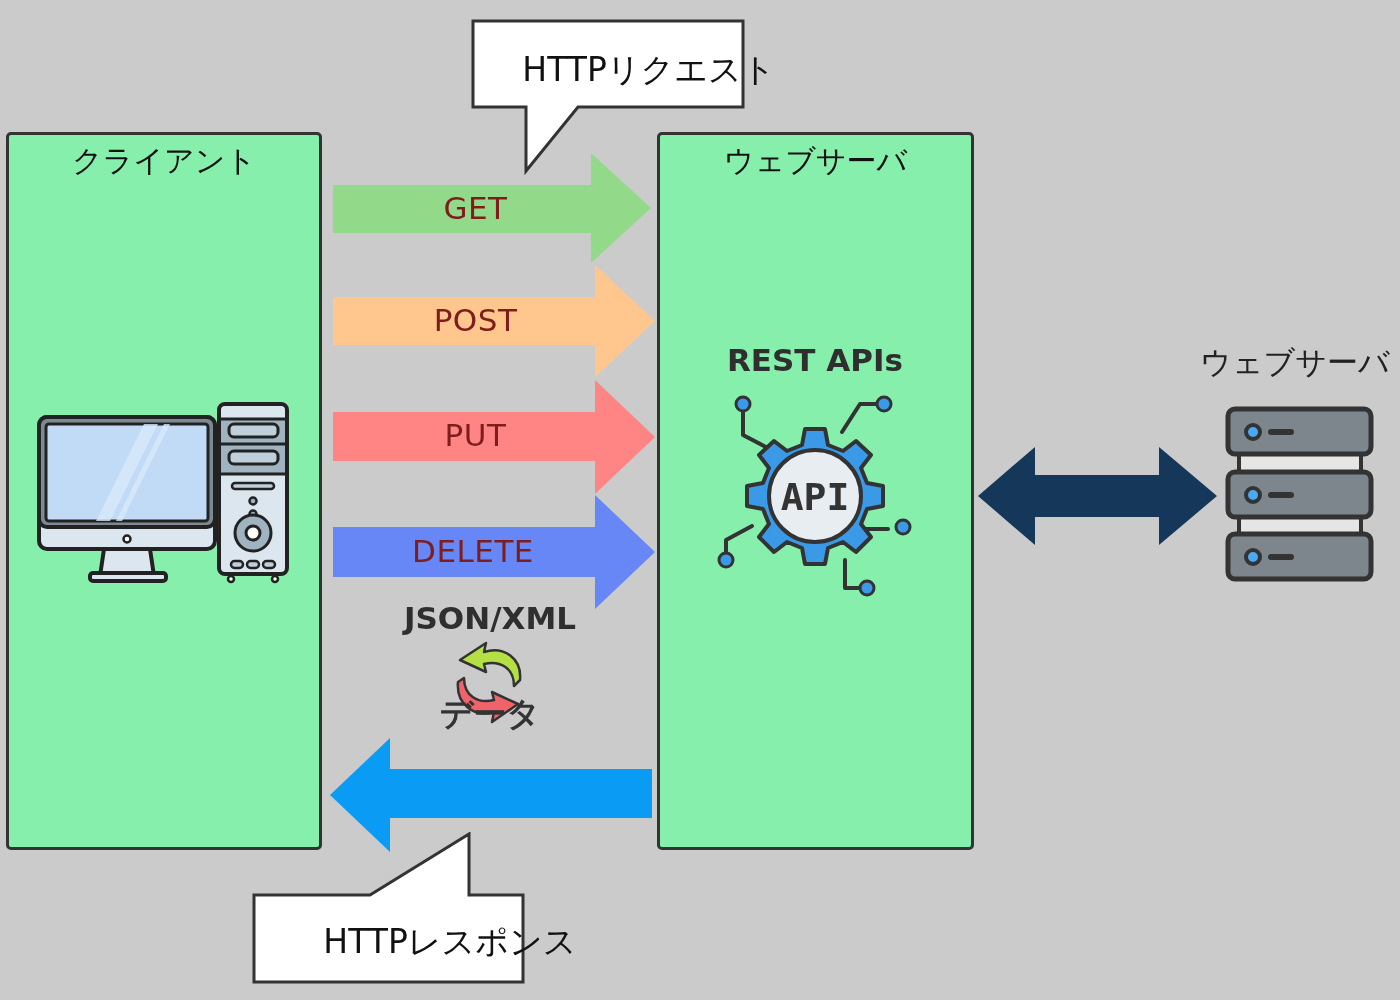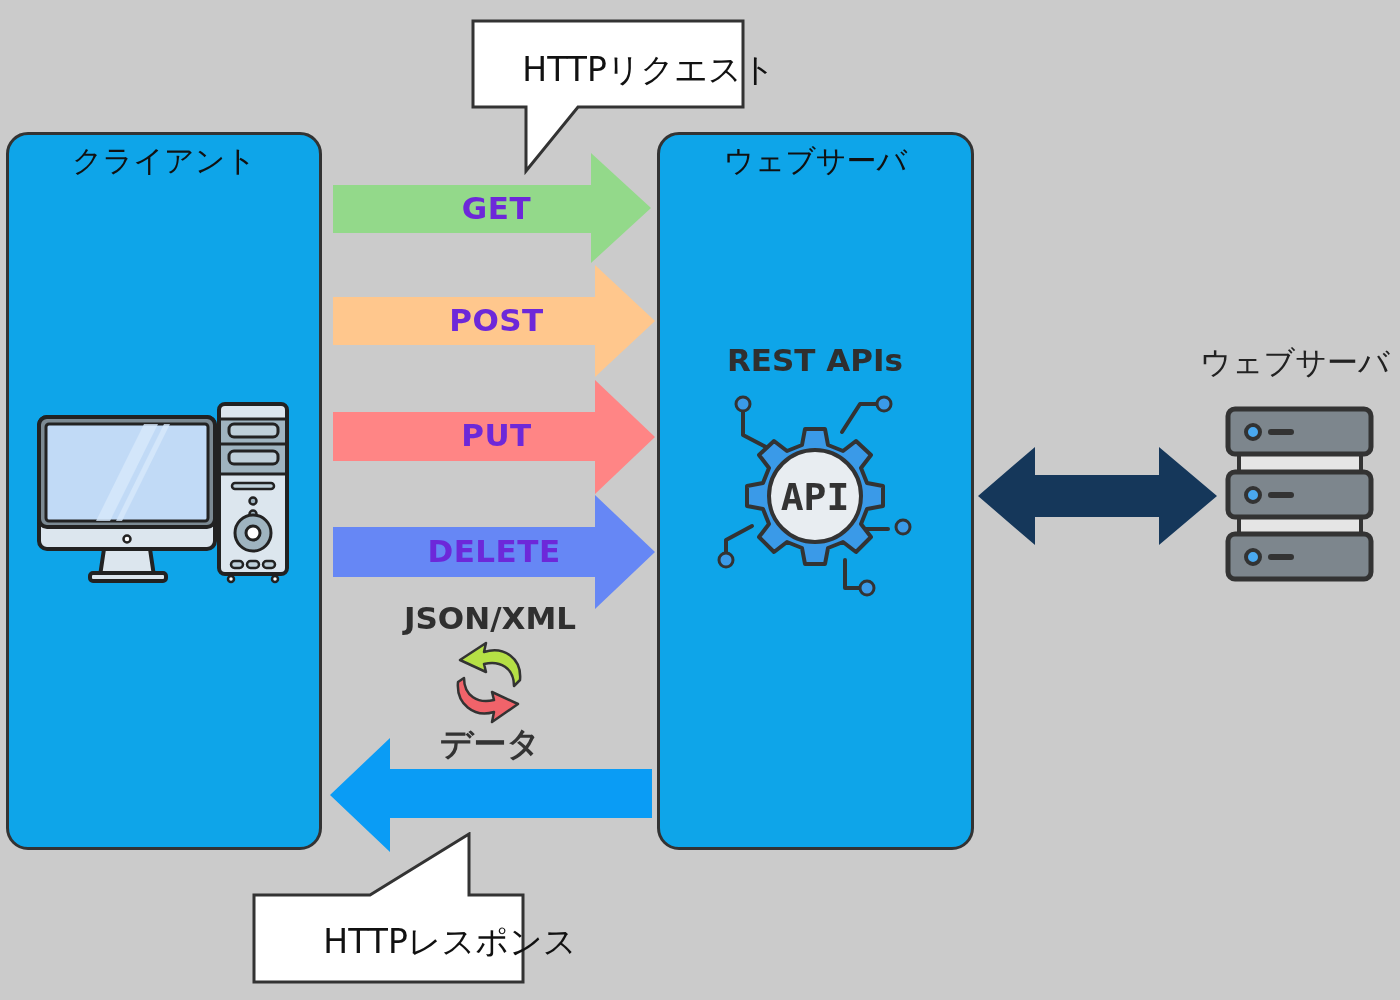--- a/index.html
+++ b/index.html
@@ -2,33 +2,33 @@
 <html><head>
 <meta charset="utf-8">
 <style>
   html, body { margin: 0; padding: 0; }
   body {
     width: 1400px; height: 1000px; position: relative; overflow: hidden;
     background: #cbcbcb;
     font-family: "DejaVu Sans", "Liberation Sans", sans-serif;
   }
   .panel {
-    position: absolute; background: #0ea5e9; border: 3px solid #333;
-    border-radius: 22px; box-sizing: border-box;
+    position: absolute; background: #86efac; border: 3px solid #333;
+    border-radius: 5px; box-sizing: border-box;
   }
   .panel-title {
     position: absolute; left: 0; right: 0; top: 6px; text-align: center;
     font-size: 30px; color: #111;
   }
   #client { left: 6px; top: 132px; width: 316px; height: 718px; }
   #server { left: 657px; top: 132px; width: 317px; height: 718px; }
   .abs { position: absolute; }
   .arrow-label {
-    position: absolute; font-weight: bold; font-size: 31px; color: #6d28d9;
-    text-align: center; letter-spacing: 0.5px; padding-left: 21px;
+    position: absolute; font-weight: normal; font-size: 31px; color: #7f1d1d;
+    text-align: center; letter-spacing: 0.5px;
   }
   .caption-bold { font-weight: bold; color: #2f2f2f; }
   .callout-text {
     position: absolute; font-size: 33px; color: #111; text-align: center; padding-left: 41px;
   }
   .db-label { position: absolute; font-size: 31px; color: #222; }
 </style>
 </head>
 <body>
 
@@ -84,21 +84,21 @@
 <div class="arrow-label" style="left:333px;top:190px;width:285px">GET</div>
 <div class="arrow-label" style="left:333px;top:302px;width:285px">POST</div>
 <div class="arrow-label" style="left:333px;top:417px;width:285px">PUT</div>
 <div class="arrow-label" style="left:333px;top:533px;width:280px">DELETE</div>
 
 <div class="abs caption-bold" style="left:380px;top:600px;width:220px;text-align:center;font-size:31px;">JSON/XML</div>
 <svg class="abs" style="left:448px;top:638px" width="82" height="88" viewBox="0 0 82 88">
   <path d="M72,42 C74,20 56,8 36,14 L38,5 L12,22 L38,34 L36,26 C52,22 66,30 66,48 Z" fill="#b5e045" stroke="#333" stroke-width="2.5" stroke-linejoin="round"></path>
   <path d="M10,44 C8,66 26,80 46,74 L44,84 L70,66 L44,54 L46,62 C30,66 16,58 16,40 Z" fill="#f0636a" stroke="#333" stroke-width="2.5" stroke-linejoin="round"></path>
 </svg>
-<div class="abs" style="left:400px;top:722px;width:180px;text-align:center;font-size:33px;font-weight:bold;color:#333;">データ</div>
+<div class="abs" style="left:400px;top:692px;width:180px;text-align:center;font-size:33px;font-weight:bold;color:#333;">データ</div>
 
 <svg class="abs" style="left:328px;top:738px" width="326" height="115" viewBox="0 0 326 115">
   <polygon id="resp-arrow" points="324,31 62,31 62,0 2,57 62,114 62,80 324,80" fill="#0a9cf5"></polygon>
 </svg>
 
 <svg class="abs" style="left:250px;top:832px" width="280" height="156" viewBox="0 0 280 156">
   <polygon points="4,63 120,63 219,2 219,63 273,63 273,150 4,150" fill="#fff" stroke="#333" stroke-width="3" stroke-linejoin="miter"></polygon>
 </svg>
 <div class="callout-text" style="left:254px;top:920px;width:310px;">HTTPレスポンス</div>
 

